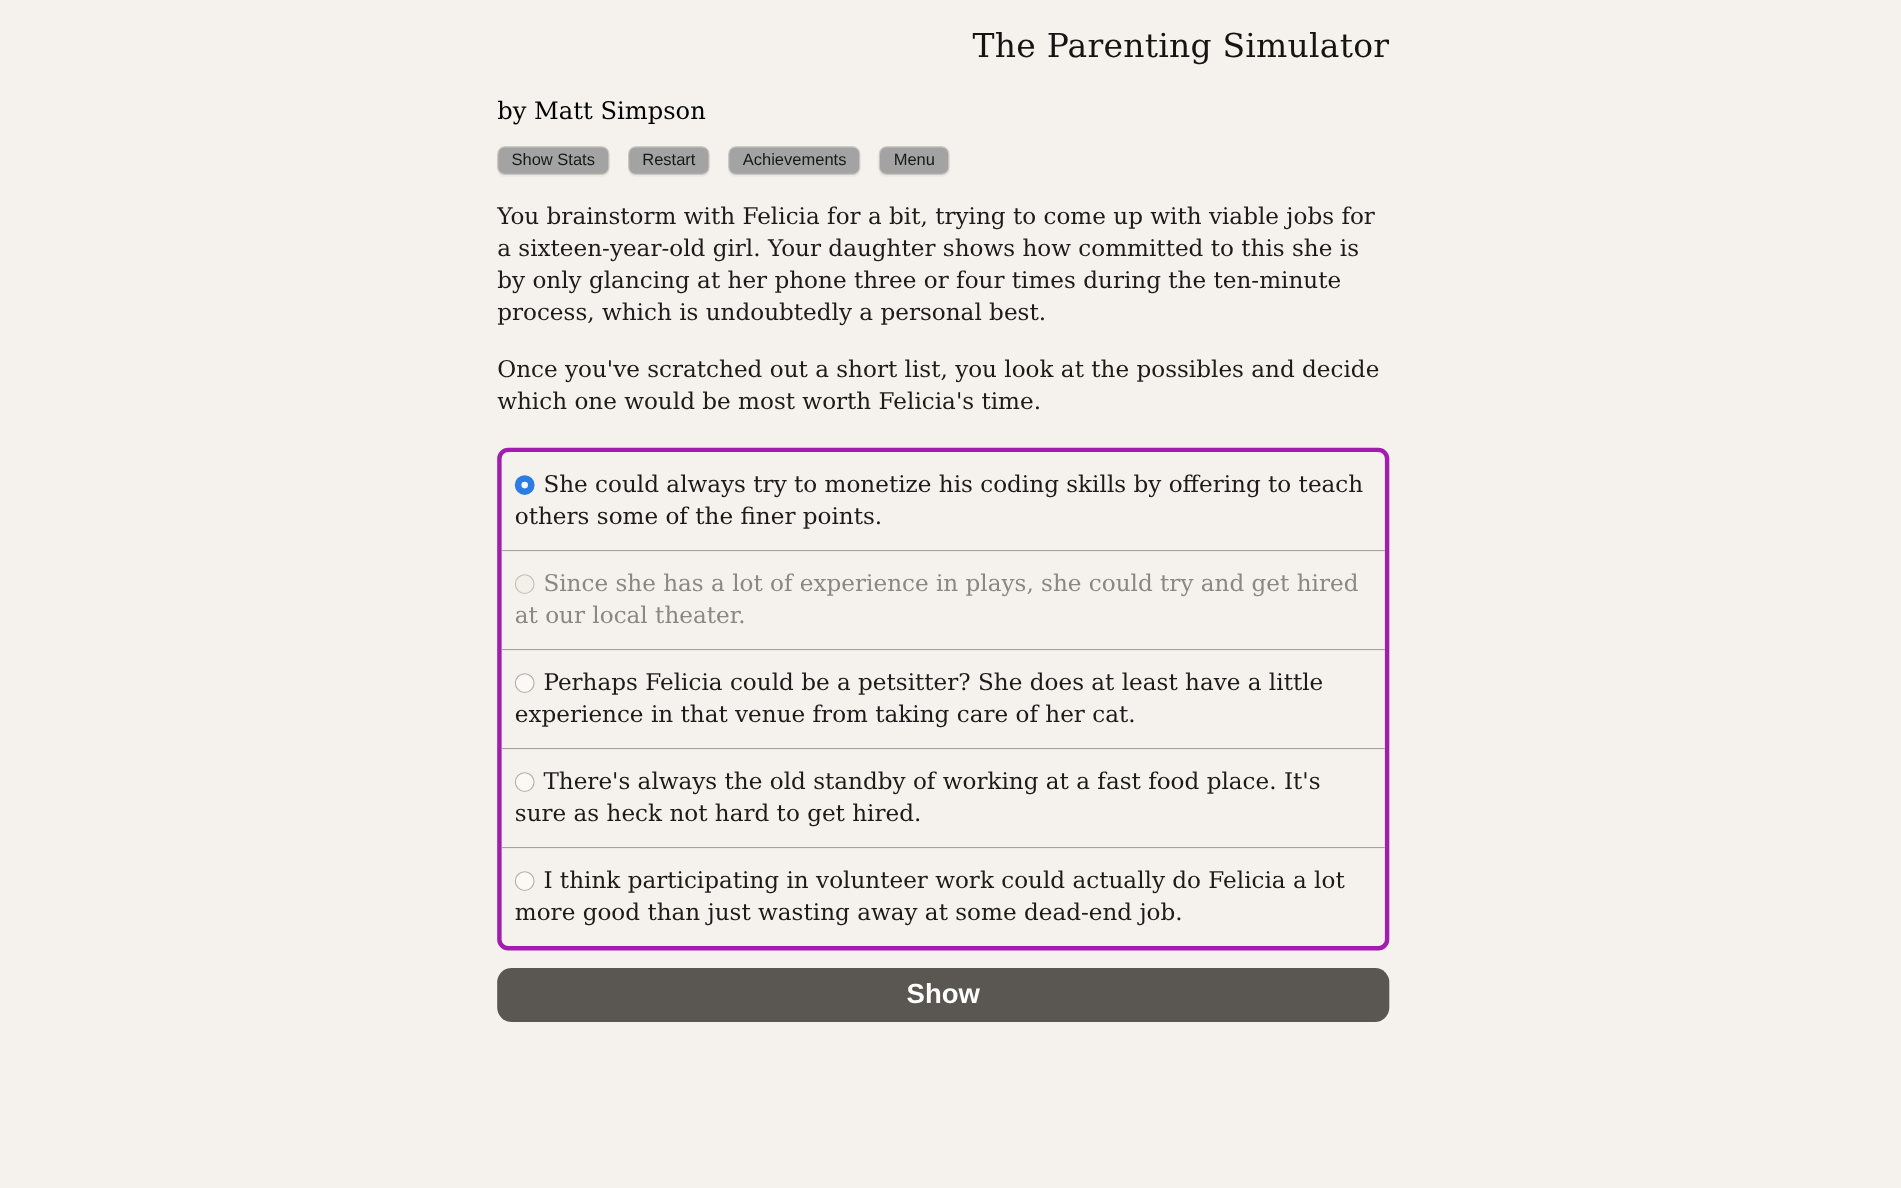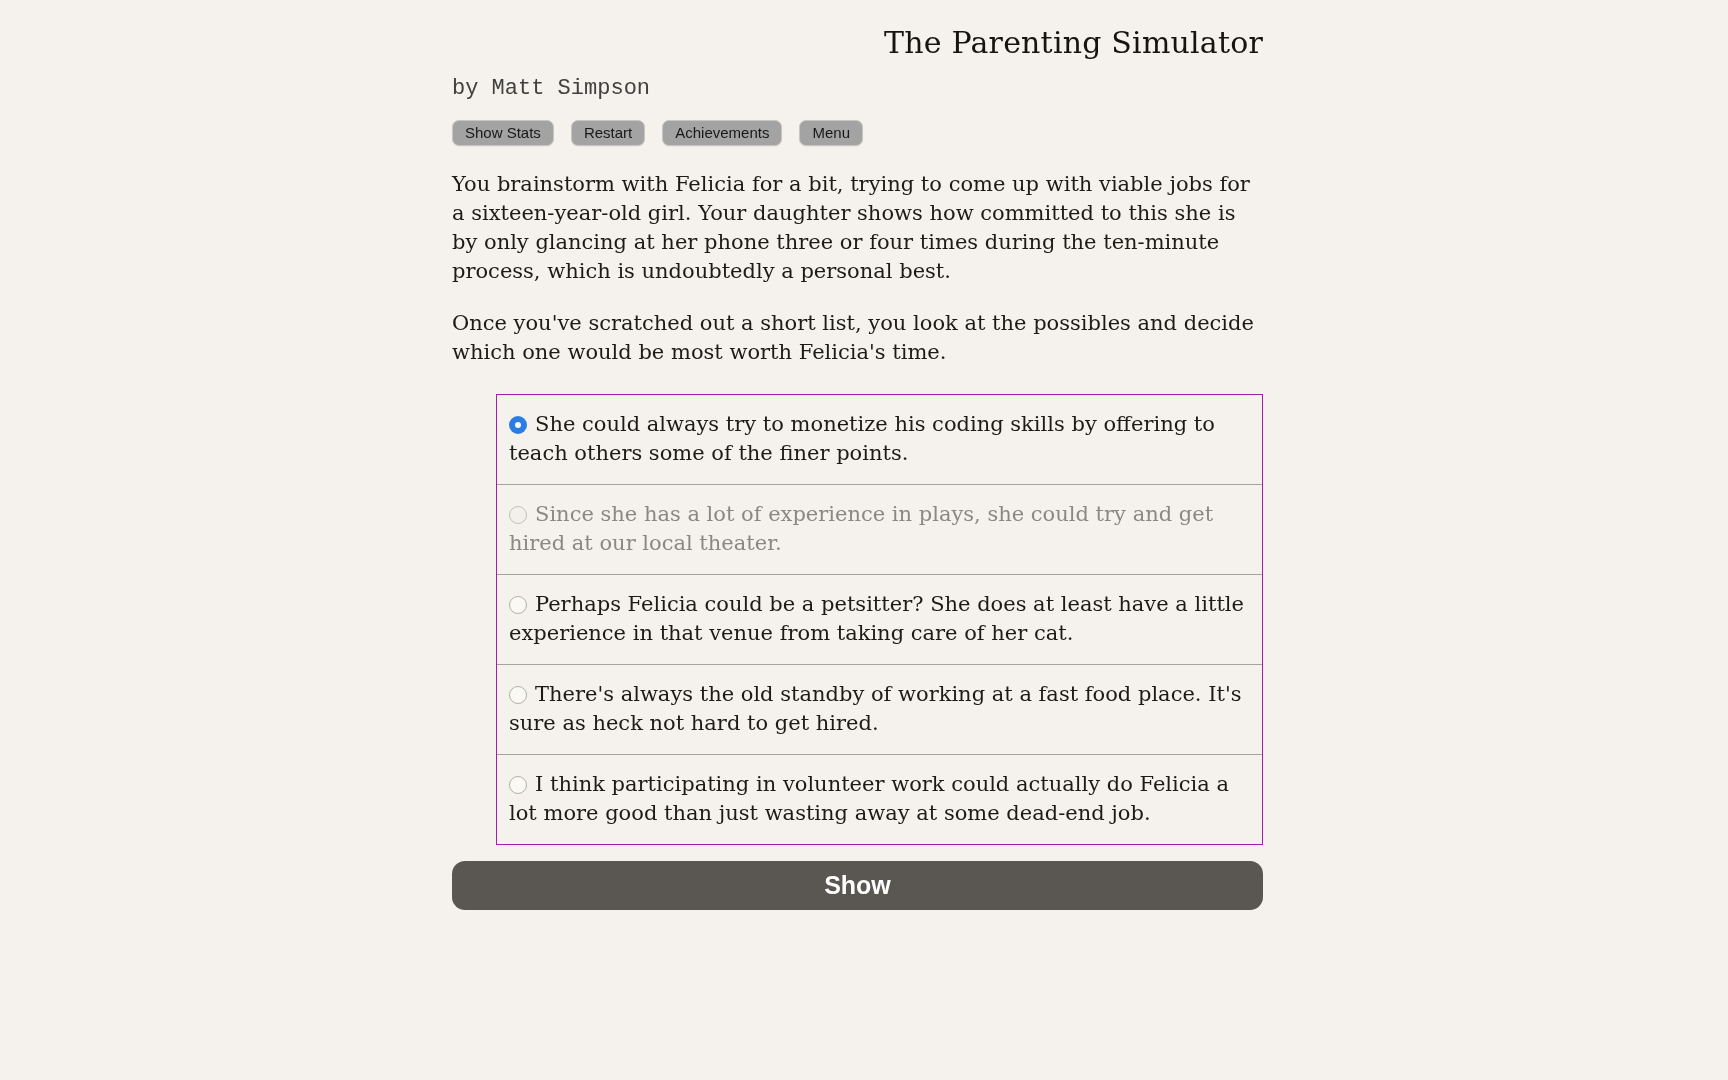--- a/index.html
+++ b/index.html
@@ -26,24 +26,23 @@
   }
   .title {
     font-size: 30px;
     font-weight: 500;
     margin: 0;
     color: #161412;
     letter-spacing: 0.2px;
     text-align: right;
   }
   .byline {
-    margin-top: 16px;
+    margin-top: 29px;
     font-size: 22px;
-    color: #404040;
-    font-family: Liberation Mono, monospace;
+    color: #000000;
   }
   .toolbar {
     margin-top: 19px;
     display: flex;
     gap: 17px;
     align-items: center;
   }
   .toolbar button {
     font-family: "Liberation Sans", sans-serif;
     font-size: 15px;
@@ -60,25 +59,24 @@
     font-size: 21px;
     line-height: 29px;
     margin: 0;
   }
   .story p + p {
     margin-top: 23px;
   }
   .story { margin-top: 24px; }
   .options {
     margin-top: 27px;
-    border: 1px solid #a21caf;
-    border-radius: 0;
+    border: 4px solid #a21caf;
+    border-radius: 10px;
     background: transparent;
     overflow: hidden;
-    margin-left: 44px;
   }
   .option-row {
     padding: 15px 14px 16px 12px;
     font-size: 21px;
     line-height: 29px;
     border-bottom: 1px solid #a6a39e;
     cursor: pointer;
   }
   .option-row:last-child { border-bottom: none; }
   .option-row.disabled {

